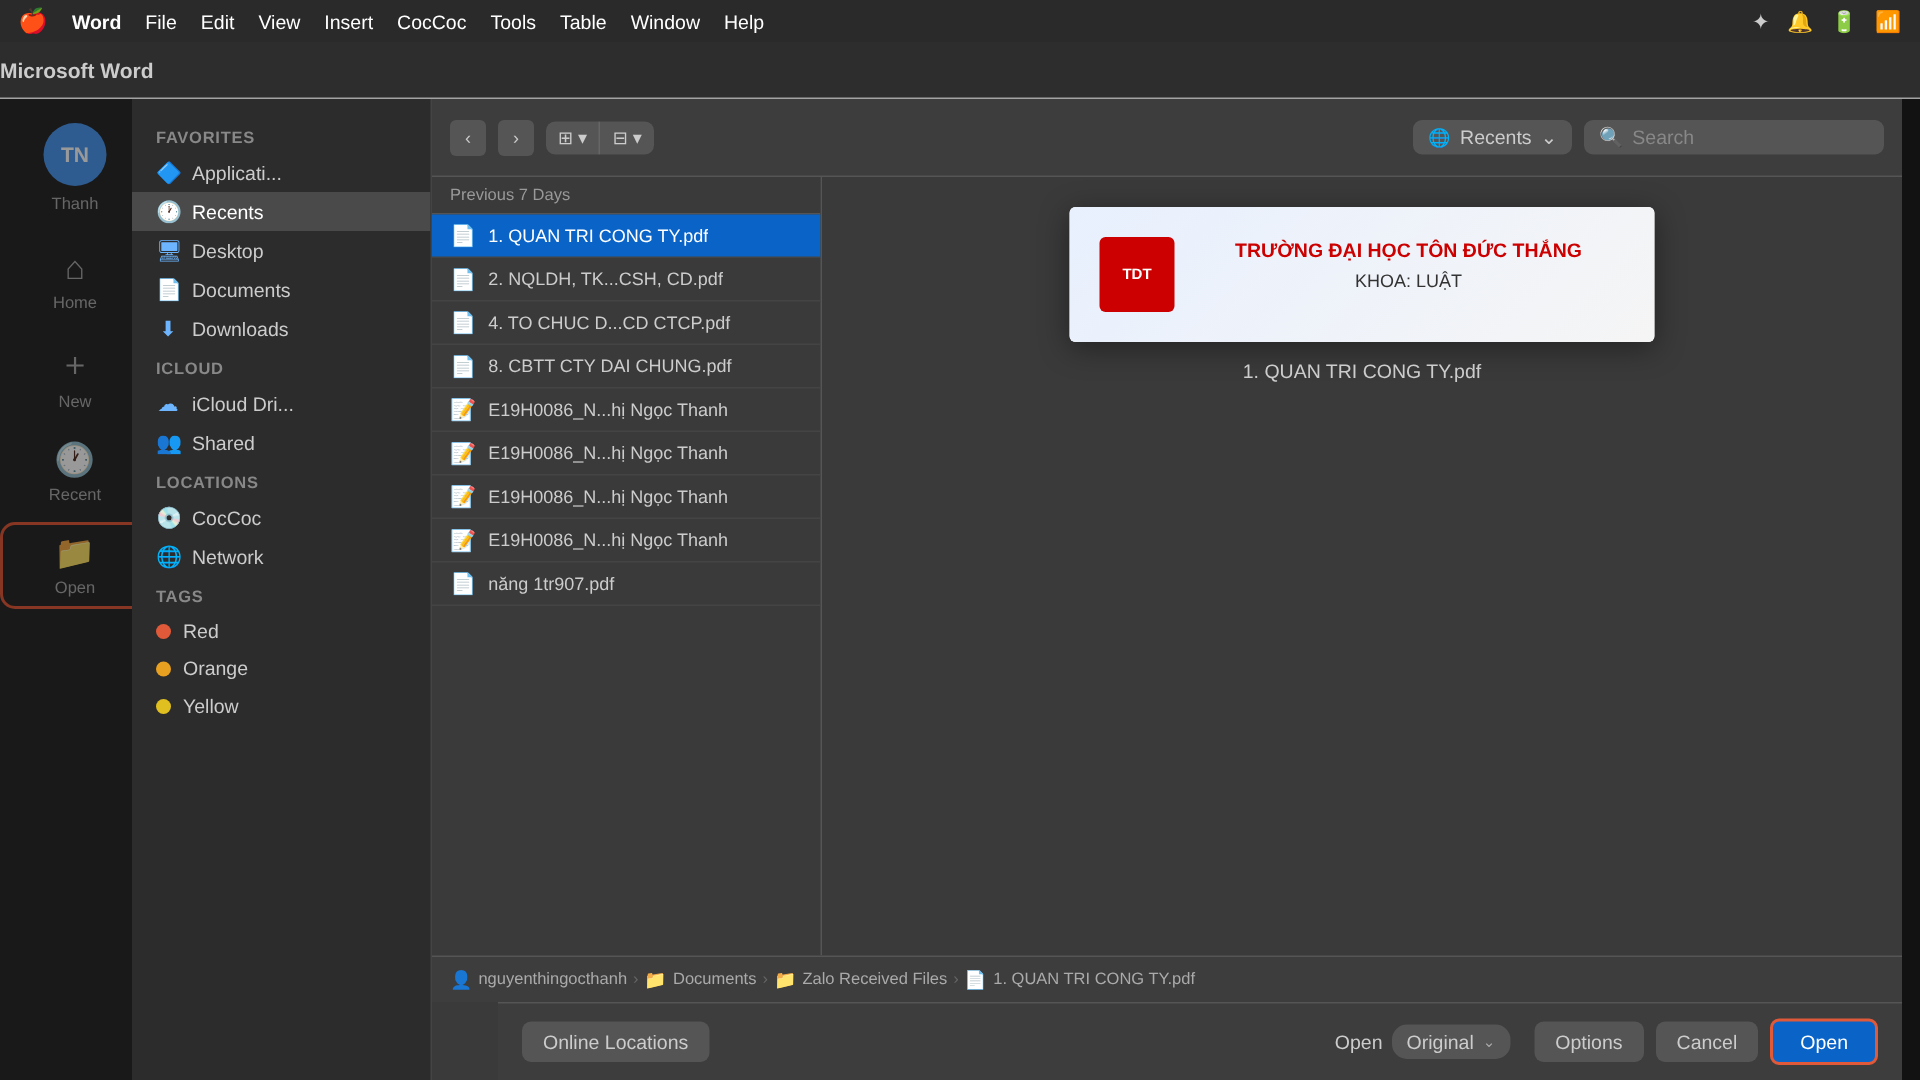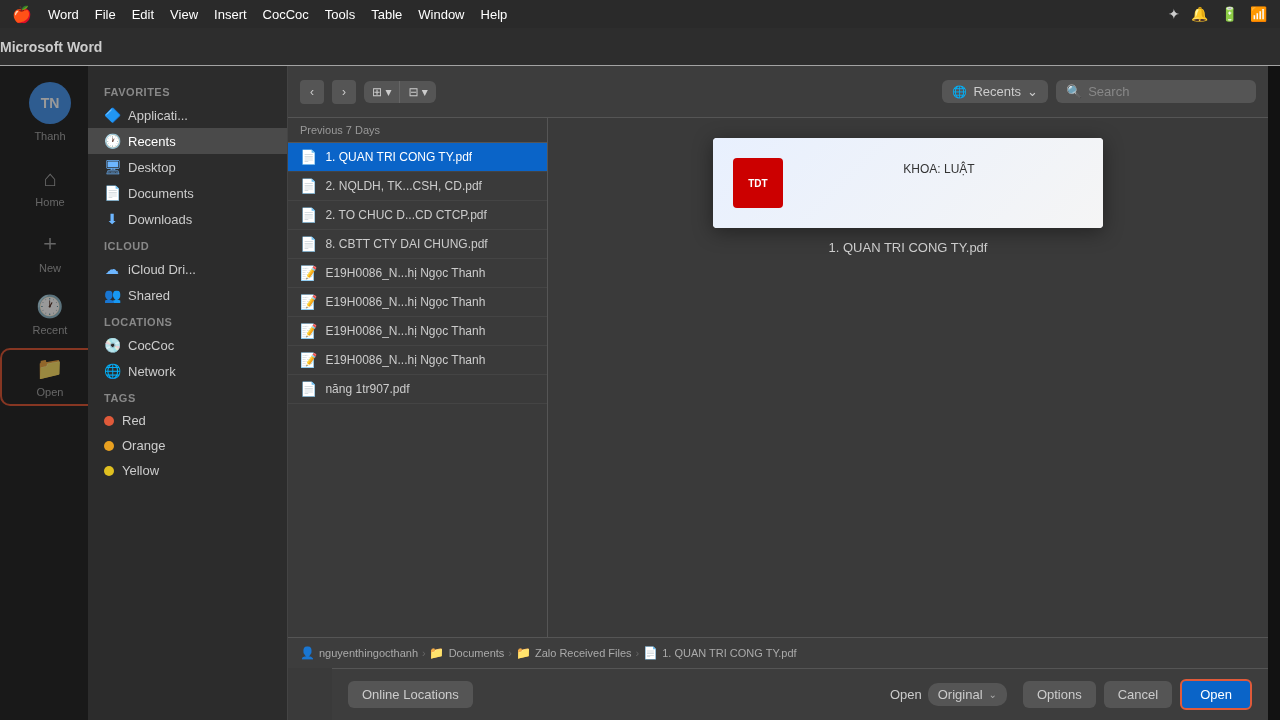--- a/index.html
+++ b/index.html
@@ -20,21 +20,21 @@
       align-items: center;
       padding: 0 12px;
       gap: 16px;
       font-size: 13px;
       color: #fff;
       position: relative;
       z-index: 100;
     }
     .menubar-left { display: flex; align-items: center; gap: 16px; }
     .apple-icon { font-size: 16px; }
-    .menubar-app { font-weight: 400; }
+    .menubar-app { font-weight: 700; }
     .menubar-item { font-size: 13px; color: #fff; cursor: pointer; }
     .menubar-right {
       position: absolute;
       right: 12px;
       display: flex;
       align-items: center;
       gap: 12px;
     }
     .menubar-icon { font-size: 14px; color: #ccc; }
 
@@ -632,21 +632,21 @@
             <div class="file-item selected">
               <span class="file-icon">📄</span>
               <span class="file-name">1. QUAN TRI CONG TY.pdf</span>
             </div>
             <div class="file-item">
               <span class="file-icon">📄</span>
               <span class="file-name">2. NQLDH, TK...CSH, CD.pdf</span>
             </div>
             <div class="file-item">
               <span class="file-icon">📄</span>
-              <span class="file-name">2. TO CHUC D...CD CTCP.pdf</span>
+              <span class="file-name">4. TO CHUC D...CD CTCP.pdf</span>
             </div>
             <div class="file-item">
               <span class="file-icon">📄</span>
               <span class="file-name">8. CBTT CTY DAI CHUNG.pdf</span>
             </div>
             <div class="file-item">
               <span class="file-icon word">📝</span>
               <span class="file-name">E19H0086_N...hị Ngọc Thanh</span>
             </div>
             <div class="file-item">
@@ -667,20 +667,21 @@
             </div>
           </div>
 
           <div class="preview-area">
             <div class="preview-card">
               <div class="preview-header-img">
                 <div class="preview-logo">
                   <span>TDT</span>
                 </div>
                 <div class="preview-uni-info">
+                  <div class="preview-uni-name">TRƯỜNG ĐẠI HỌC TÔN ĐỨC THẮNG</div>
                   <div class="preview-faculty">KHOA: LUẬT</div>
                 </div>
               </div>
             </div>
 
             <div style="margin-top:12px;font-size:13px;color:#ccc;">1. QUAN TRI CONG TY.pdf</div>
           </div>
         </div>
 
         <div class="breadcrumb-bar">

